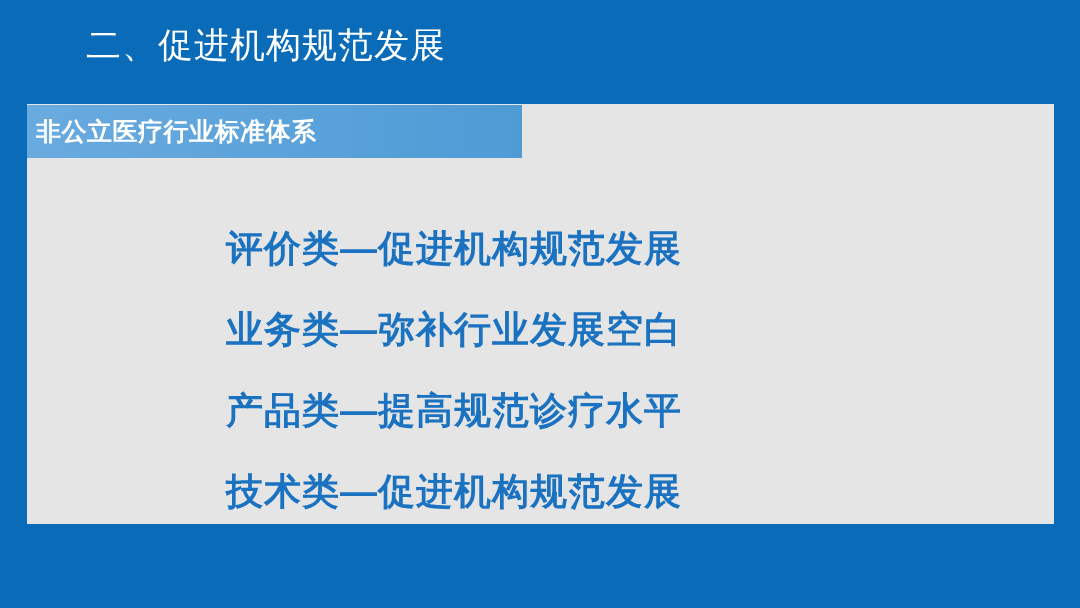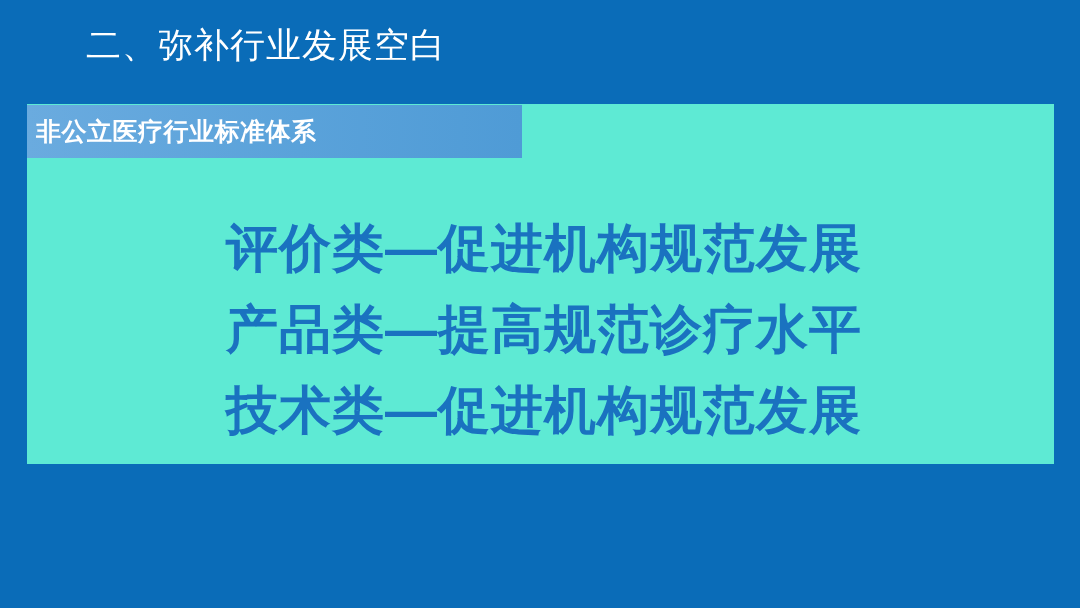--- a/index.html
+++ b/index.html
@@ -34,22 +34,22 @@
     letter-spacing: 1px;
     white-space: nowrap;
   }
 
   
   .content-card {
     position: absolute;
     left: 27px;
     top: 104px;
     width: 1027px;
-    height: 360px;
-    background: #5eead4;
+    height: 420px;
+    background: #e5e5e5;
   }
 
   
   .section-banner {
     position: absolute;
     left: 0;
     top: 1px;
     width: 495px;
     height: 53px;
     background: linear-gradient(90deg, #6aabdf 0%, #5aa2da 55%, #4f9bd6 100%);
@@ -66,41 +66,42 @@
   }
 
   
   .category-list {
     position: absolute;
     left: 199px;
     top: 104px;
     width: 640px;
   }
   .category-line {
-    font-size: 52px;
+    font-size: 37px;
     font-weight: bold;
     color: #1a72c0;
     line-height: 81px;
     letter-spacing: 1px;
     white-space: nowrap;
   }
 </style>
 </head>
 <body>
 
 <div class="slide">
 
-  <div class="slide-title">二、弥补行业发展空白</div>
+  <div class="slide-title">二、促进机构规范发展</div>
 
   <div class="content-card">
 
     <div class="section-banner">
       <span class="section-banner-label">非公立医疗行业标准体系</span>
     </div>
 
     <div class="category-list">
       <div class="category-line">评价类—促进机构规范发展</div>
+      <div class="category-line">业务类—弥补行业发展空白</div>
       <div class="category-line">产品类—提高规范诊疗水平</div>
       <div class="category-line">技术类—促进机构规范发展</div>
     </div>
 
   </div>
 </div>
 
 </body></html>

